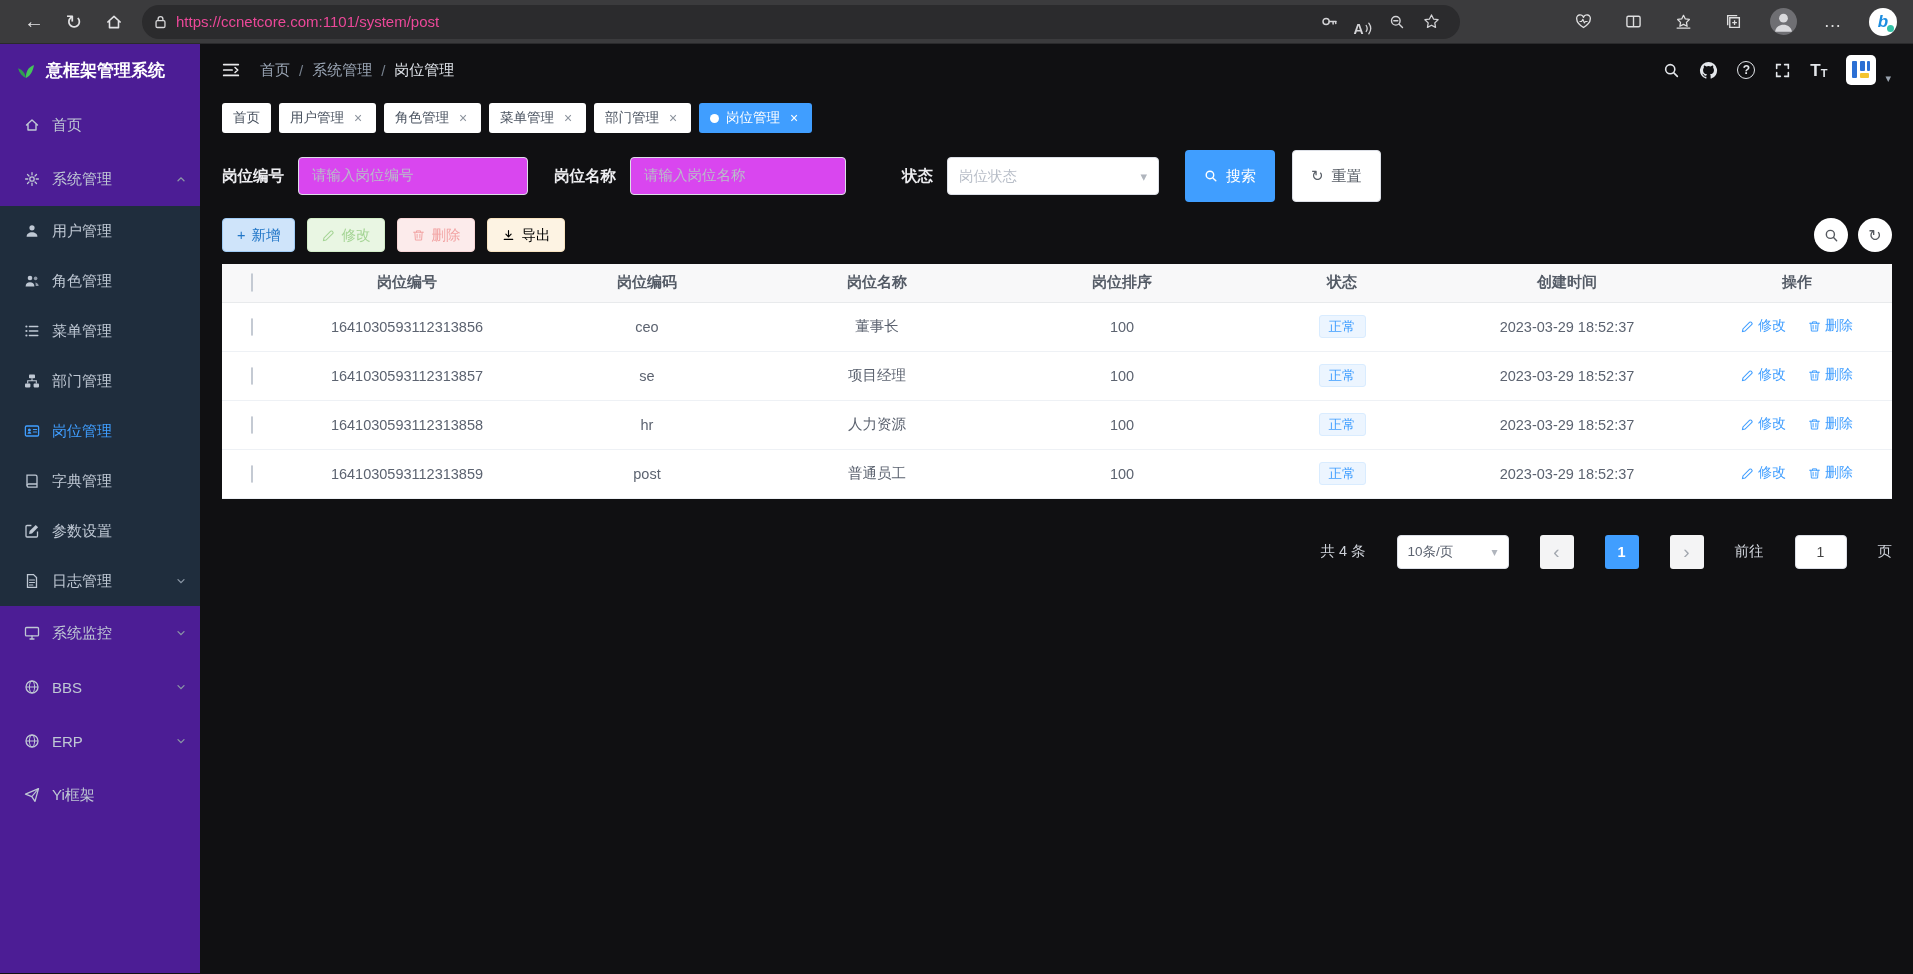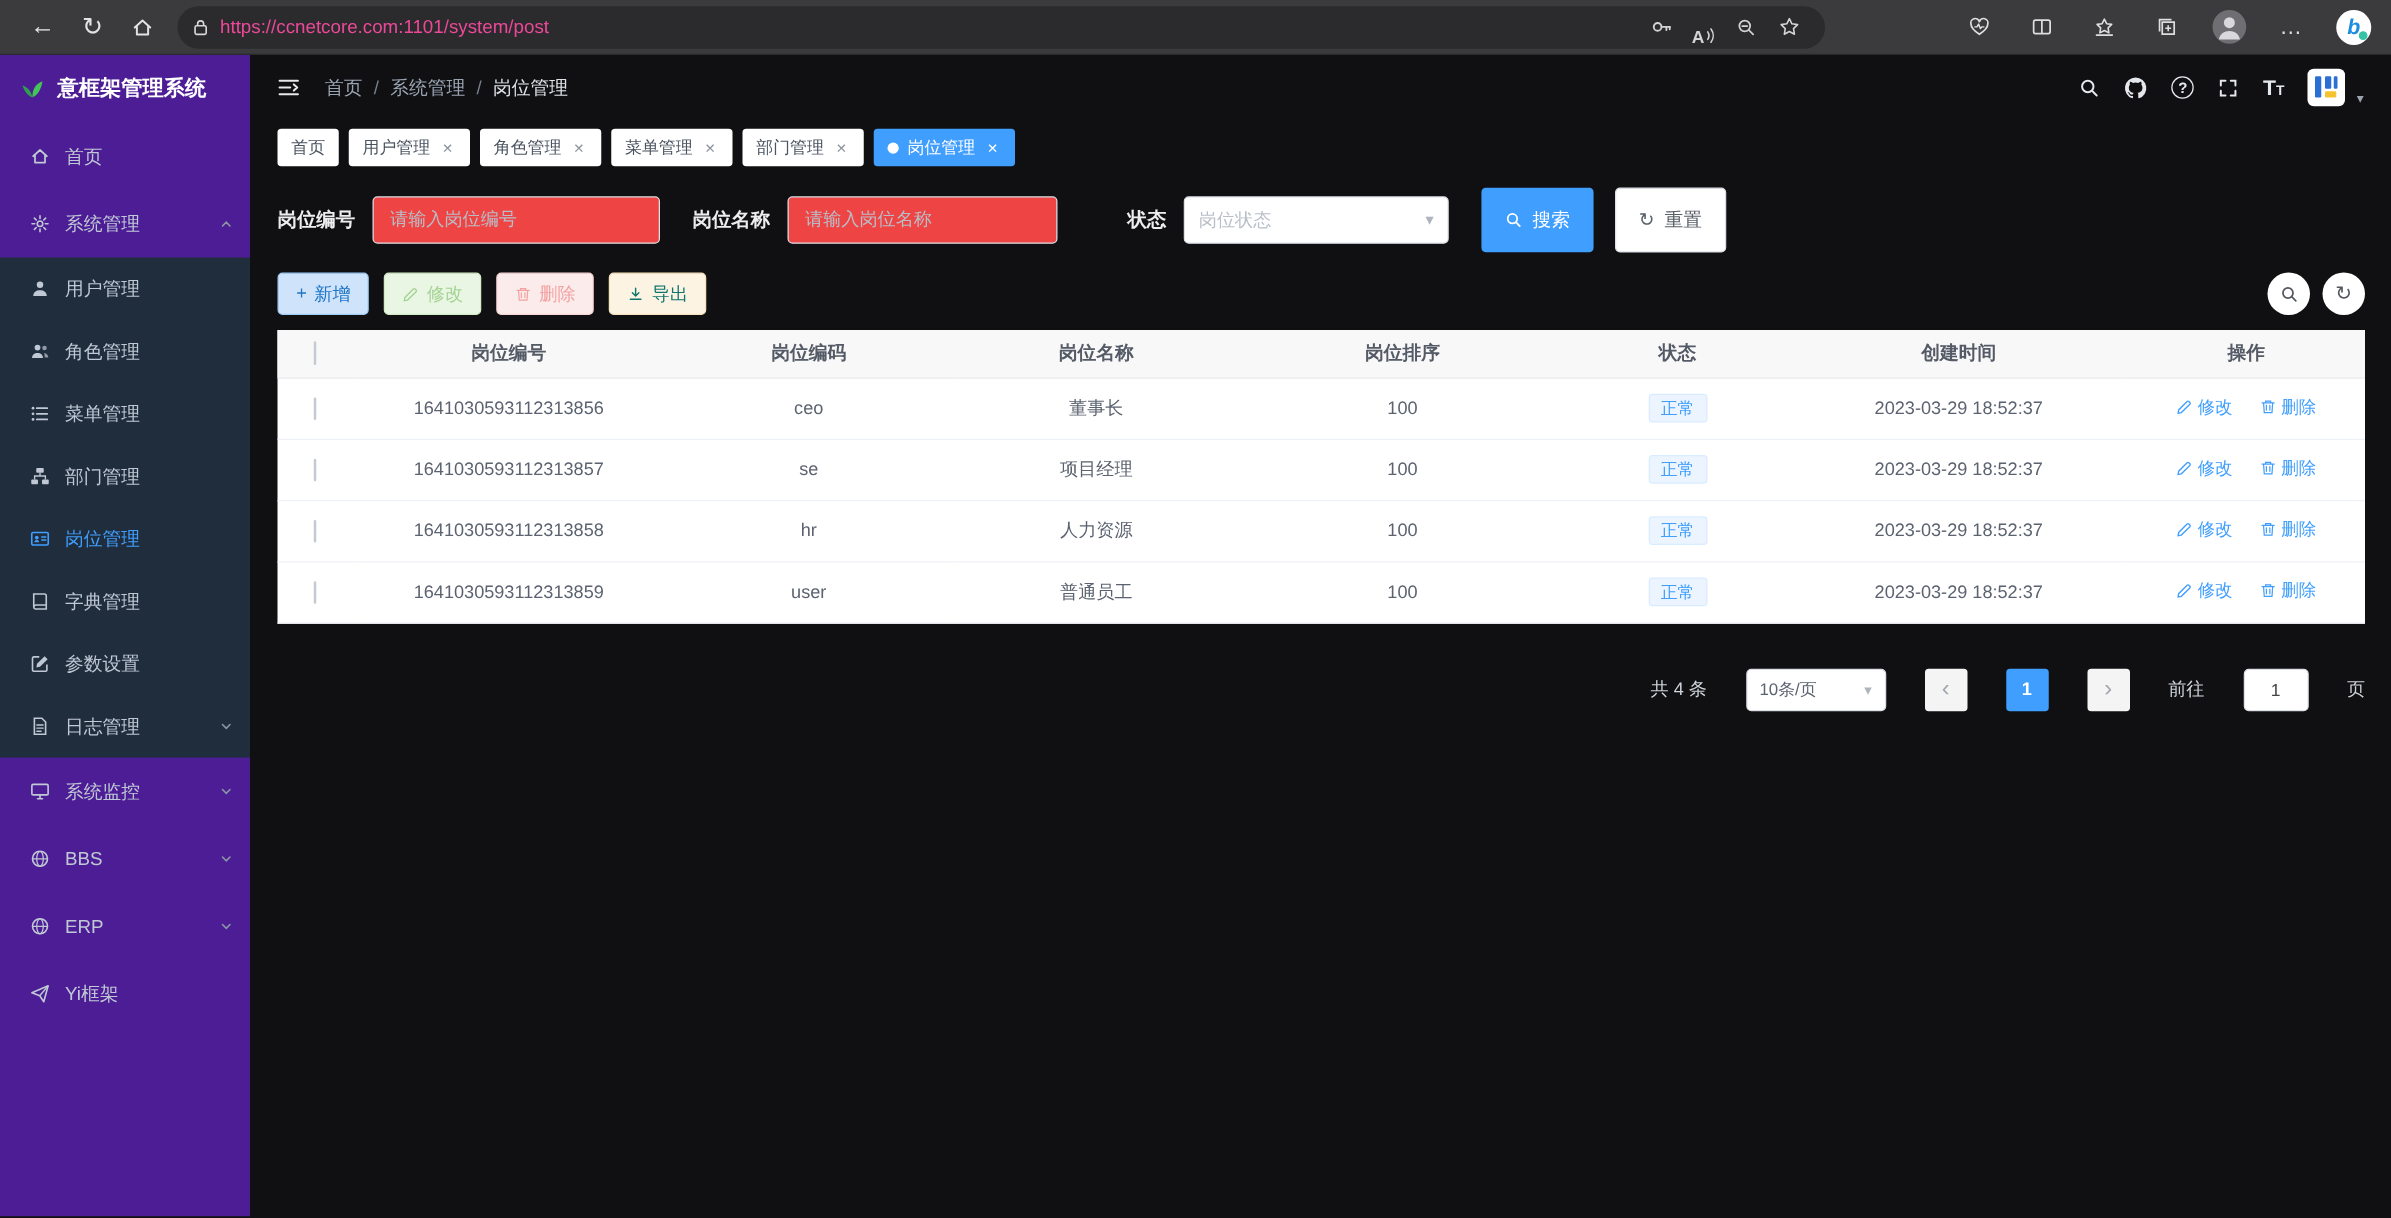--- a/index.html
+++ b/index.html
@@ -73,40 +73,40 @@
     align-items:center; justify-content:center; border-radius:50%; }
   .tag-tab.active { background:#409eff; color:#ffffff; }
   .tag-tab.active .tab-x { color:#ffffff; }
   .tab-dot { width:9px; height:9px; border-radius:50%; background:#ffffff; }
 
   
   .content { flex:1; padding:10px 21px 0 22px; display:flex; flex-direction:column; }
 
   .search-form { display:flex; align-items:center; margin-bottom:16px; }
   .flabel { color:#ededf0; font-size:15.5px; font-weight:bold; margin-right:14px; white-space:nowrap; }
-  .tinput { width:230px; height:38px; background:#ef4444; border:1px solid #dcdfe6; border-radius:4px;
-    padding:0 13px; font-size:14.5px; color:#333; outline:none; font-family:Liberation Sans, sans-serif; }
+  .tinput { width:230px; height:38px; background:#d946ef; border:1px solid #dcdfe6; border-radius:4px;
+    padding:0 13px; font-size:14.5px; color:#333; outline:none; font-family:Liberation Mono, monospace; }
   .tinput::placeholder { color:#b8bec8; }
   .tselect { width:212px; height:38px; background:#ffffff; border:1px solid #dcdfe6; border-radius:4px;
     padding:0 11px; display:flex; align-items:center; justify-content:space-between; cursor:pointer; }
   .tselect .sel-ph { color:#b8bec8; font-size:14.5px; }
   .tselect .sel-caret { color:#b0b5bd; font-size:13px; }
   .gap1 { width:26px; } .gap3 { width:56px; } .gap4 { width:26px; }
   .btn { height:52px; border-radius:4px; display:flex; align-items:center; gap:8px; padding:0 18px;
     font-size:15px; cursor:pointer; border:1px solid transparent; }
   .btn-search { background:#409eff; color:#ffffff; }
   .btn-reset { background:#ffffff; color:#5a6068; border-color:#dcdfe6; margin-left:17px; }
 
   .toolbar-row { display:flex; align-items:center; margin-bottom:12px; }
   .chip { height:34px; border-radius:4px; display:flex; align-items:center; gap:6px; padding:0 14px;
     font-size:14.5px; cursor:pointer; border:1px solid; margin-right:12px; }
   .chip-add { background:#cfe4fa; border-color:#a0ccf5; color:#2176c7; }
   .chip-edit { background:#e9f6e3; border-color:#d3ecc8; color:#a4d494; }
   .chip-del { background:#fcebeb; border-color:#f7d6d6; color:#f2a2a2; }
-  .chip-exp { background:#fdf3e3; border-color:#f8e3c0; color:#0f766e; }
+  .chip-exp { background:#fdf3e3; border-color:#f8e3c0; color:#000000; }
   .tool-right { margin-left:auto; display:flex; align-items:center; gap:10px; }
   .circle-btn { width:34px; height:34px; border-radius:50%; background:#ffffff; color:#55595f;
     display:flex; align-items:center; justify-content:center; cursor:pointer; font-size:16px; }
 
   table.grid { width:1670px; border-collapse:collapse; background:#ffffff; table-layout:fixed; }
   table.grid th { background:#f8f8f9; color:#545b66; font-size:15px; font-weight:bold; height:38px;
     text-align:center; border-bottom:1px solid #e8eaec; }
   table.grid td { height:49px; color:#5c6370; font-size:14.5px; text-align:center;
     border-bottom:1px solid #eef1f5; }
   .checkbox { width:16px; height:16px; background:#ffffff; border:1px solid #c4cad3; border-radius:2px;
@@ -630,21 +630,21 @@
                   <svg width="13" height="13" viewBox="0 0 16 16">
                     <path d="M2 4h12M5.5 4V2.3h5V4M3.5 4l.7 9.6h7.6l.7-9.6M6.3 6.5v4.6M9.7 6.5v4.6" fill="none" stroke="currentColor" stroke-width="1.2" stroke-linecap="round"></path>
                   </svg>
                   <span>删除</span>
                 </span>
             </td>
           </tr>
           <tr>
             <td><span class="checkbox"></span></td>
             <td>1641030593112313859</td>
-            <td>user</td>
+            <td>post</td>
             <td>普通员工</td>
             <td>100</td>
             <td><span class="badge">正常</span></td>
             <td>2023-03-29 18:52:37</td>
             <td>
               <span class="alink">
                   <svg width="13" height="13" viewBox="0 0 16 16">
                     <path d="M1.8 14.2l.6-3.2 8.3-8.3a1.2 1.2 0 011.7 0l1 1a1.2 1.2 0 010 1.7l-8.4 8.2z" fill="none" stroke="currentColor" stroke-width="1.3"></path>
                   </svg>
                   <span>修改</span>

